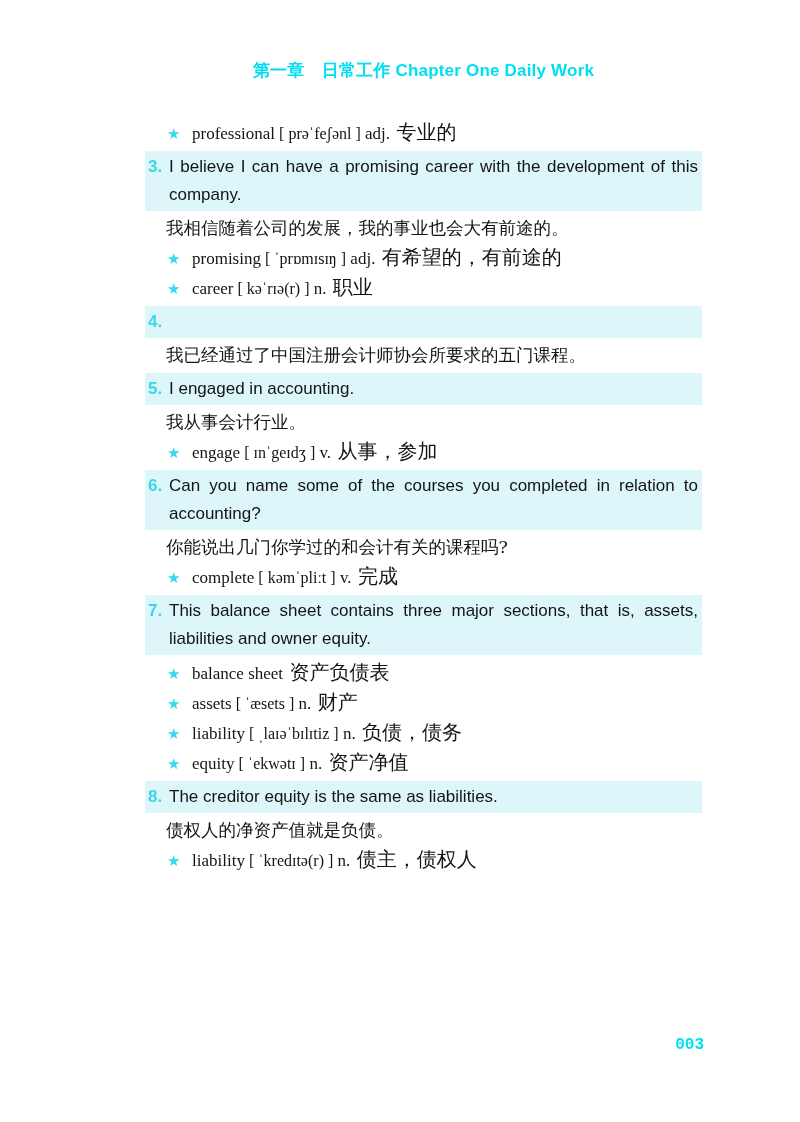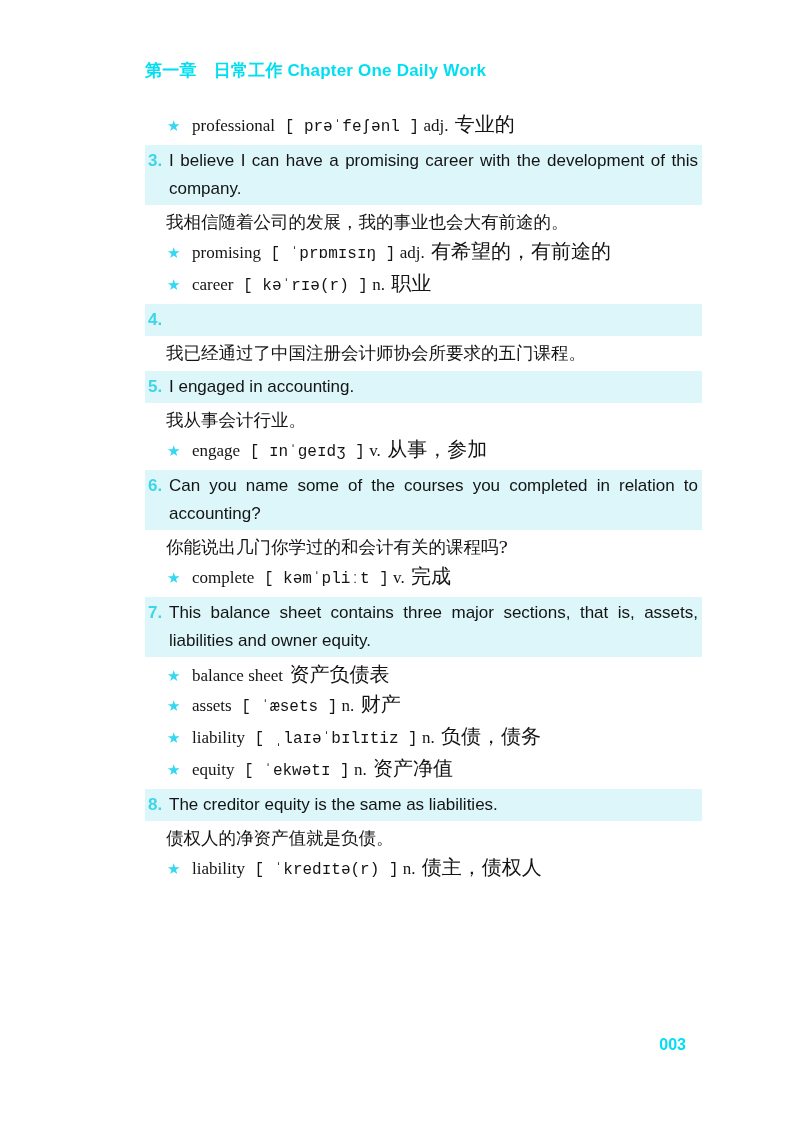--- a/index.html
+++ b/index.html
@@ -19,48 +19,48 @@
     color: var(--ink);
     font-family: "Liberation Sans", sans-serif;
   }
   .sheet {
     position: absolute;
     left: 145px;
     top: 60px;
     width: 557px;
   }
   .header {
-    text-align: left;
+    text-align: center;
     color: var(--accent);
     font-weight: bold;
     font-size: 17px;
     line-height: 22px;
     letter-spacing: 0.2px;
-    margin-bottom: 28px;
+    margin-bottom: 36px;
     font-family: "Liberation Sans", sans-serif;
     white-space: nowrap;
   }
   .content { width: 557px; }
 
   
   .vocab {
     display: flex;
     align-items: baseline;
     padding-left: 22px;
     line-height: 29px;
     font-size: 17px;
   }
   .star {
     flex: 0 0 25px;
     color: var(--star);
     font-size: 15px;
   }
   .vtext { font-family: "Liberation Serif", serif; }
   .word { font-family: "Liberation Serif", serif; text-align: right; }
-  .phon { font-family: Liberation Mono, monospace; font-size: 16px; margin-top: 34px; }
+  .phon { font-family: Liberation Serif, serif; font-size: 16px; margin-top: 34px; }
   .pos  { font-family: "Liberation Serif", serif; }
   .meaning { font-family: "DejaVu Serif", serif; font-size: 20px; }
 
   
   .sentence {
     display: flex;
     background: var(--highlight);
     padding: 2px 4px 2px 3px;
     margin: 3px 0;
     line-height: 28px;
@@ -82,25 +82,25 @@
   .translation {
     line-height: 29px;
     font-size: 17.5px;
     text-indent: 21px;
     font-family: "DejaVu Serif", serif;
   }
 
   .footer {
     position: absolute;
     top: 1036px;
-    right: 114px;
+    right: 96px;
     color: var(--accent);
     font-weight: bold;
     font-size: 16px;
-    font-family: Liberation Sans, sans-serif;
+    font-family: Liberation Mono, monospace;
     margin-left: 37px;
   }
 </style>
 </head>
 <body>
 
 <div class="sheet">
   <div class="header">第一章　日常工作 Chapter One Daily Work</div>
   <div class="content">
       <div class="vocab">

